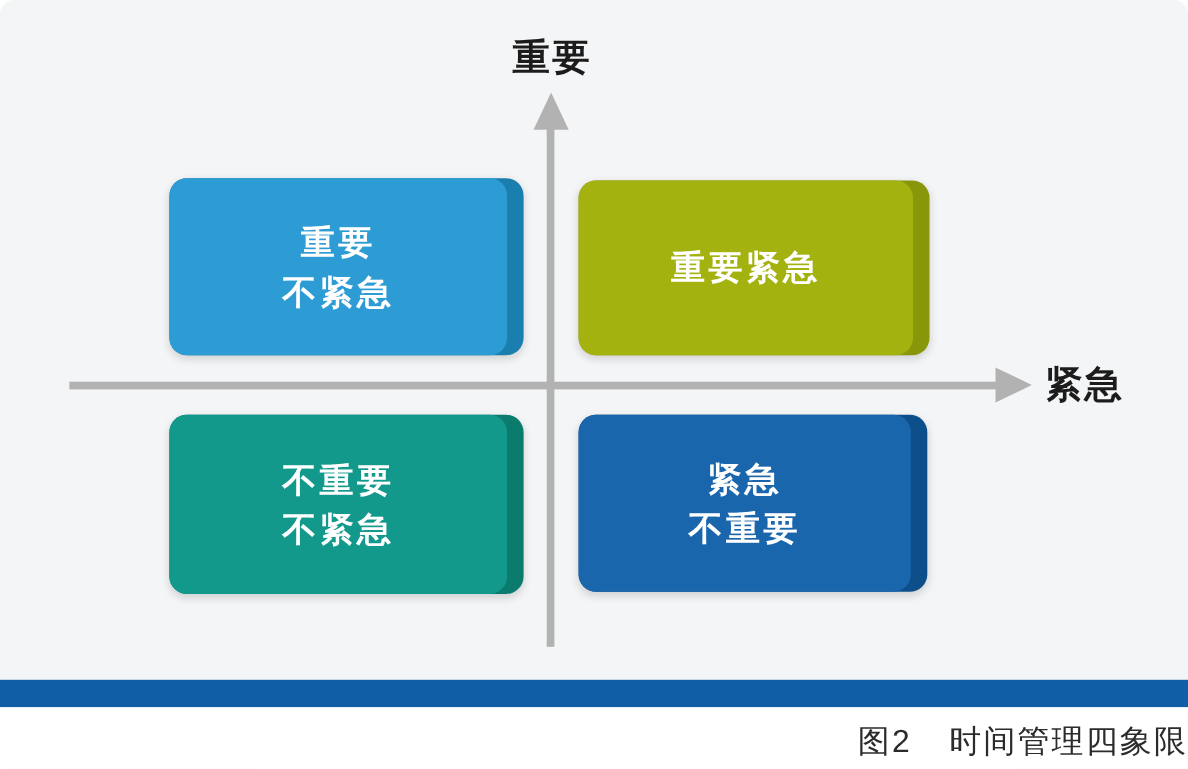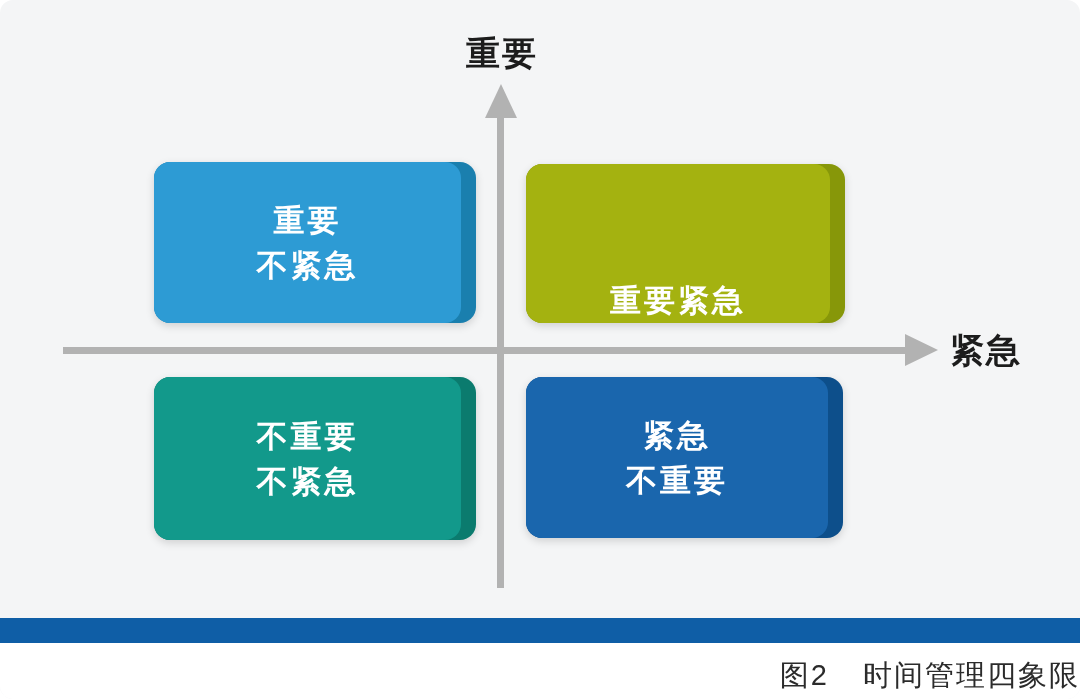--- a/index.html
+++ b/index.html
@@ -68,21 +68,21 @@
   <div class="axis-label axis-label-x" style="color: rgb(28, 28, 28);">紧急</div>
 
   <div class="card q0" style="background: rgb(26, 127, 174);">
     <div class="card-face" style="background: rgb(45, 155, 212);">
       <div class="card-line">重要</div>
       <div class="card-line">不紧急</div>
     </div>
   </div>
 
   <div class="card q1" style="background: rgb(135, 151, 9);">
-    <div class="card-face" style="background: rgb(164, 178, 16); justify-content: flex-end;">
+    <div class="card-face" style="background: rgb(164, 178, 16);">
       <div class="card-line">重要紧急</div>
     </div>
   </div>
 
   <div class="card q2" style="background: rgb(11, 123, 110);">
     <div class="card-face" style="background: rgb(18, 153, 139);">
       <div class="card-line">不重要</div>
       <div class="card-line">不紧急</div>
     </div>
   </div>

